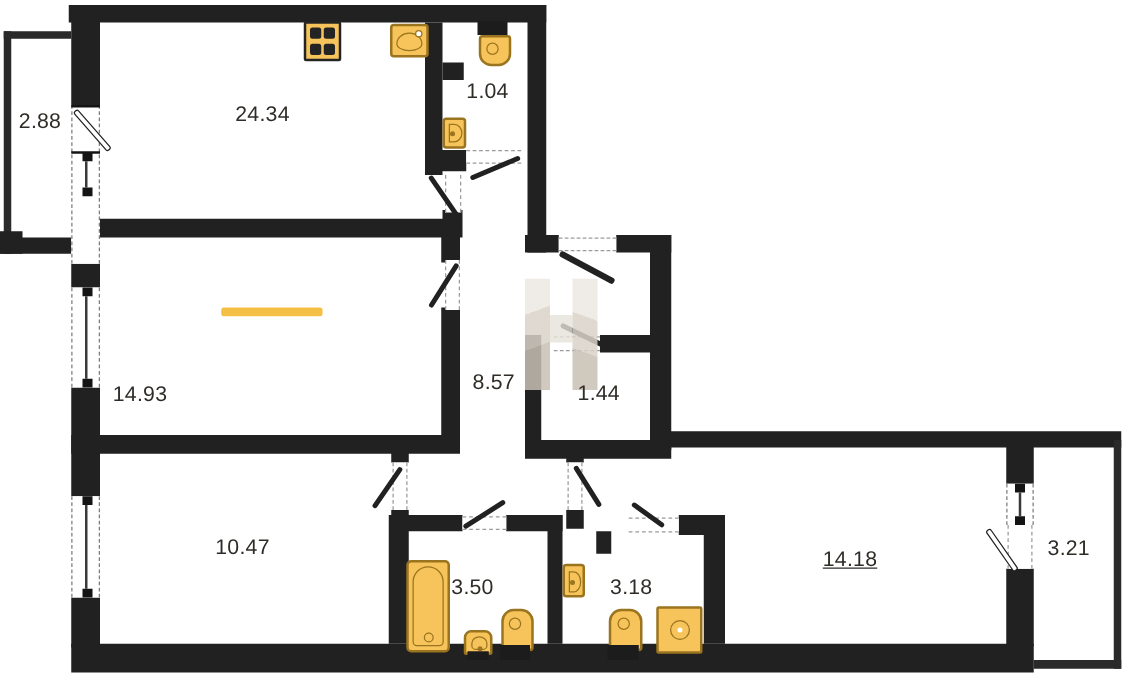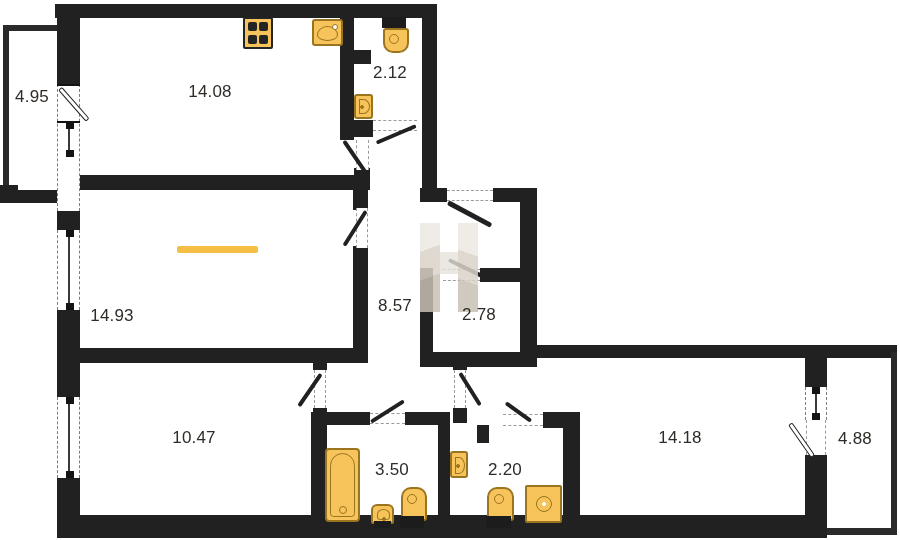--- a/index.html
+++ b/index.html
@@ -185,25 +185,25 @@
     <div class="bowl-circle" style="left:9px;top:9px;width:16px;height:16px;"></div>
     <div class="bowl-circle" style="left:15px;top:15px;width:4px;height:4px;background:#fff;border-color:#fff;"></div>
   </div>
 
   <div class="wm-bar" style="left:420px;top:223px;width:20px;height:89px;background:linear-gradient(160deg,#ECE8E2 0 30%,#D9D2C8 30% 60%,#C8C0B4 60% 100%);"></div>
   <div class="wm-bar" style="left:440px;top:252px;width:18px;height:22px;background:#E6E1D9;opacity:.8;"></div>
   <div class="wm-bar" style="left:458px;top:223px;width:20px;height:89px;background:linear-gradient(20deg,#C8C0B4 0 35%,#D9D2C8 35% 65%,#ECE8E2 65% 100%);"></div>
 
   <div class="accent-bar" style="left:177px;top:246px;width:81px;height:7px;"></div>
 
-  <div class="lbl" style="left:32px;top:97px;">4.95</div>
-  <div class="lbl" style="left:210px;top:92px;">14.08</div>
-  <div class="lbl" style="left:390px;top:73px;">2.12</div>
+  <div class="lbl" style="left:32px;top:97px;">2.88</div>
+  <div class="lbl" style="left:210px;top:92px;">24.34</div>
+  <div class="lbl" style="left:390px;top:73px;">1.04</div>
   <div class="lbl" style="left:395px;top:265px;margin-top:41px;">8.57</div>
   <div class="lbl" style="left:112px;top:316px;">14.93</div>
-  <div class="lbl" style="left:479px;top:315px;">2.78</div>
+  <div class="lbl" style="left:479px;top:315px;">1.44</div>
   <div class="lbl" style="left:194px;top:438px;">10.47</div>
-  <div class="lbl" style="left:392px;top:470px;">3.50</div>
-  <div class="lbl" style="left:505px;top:470px;">2.20</div>
-  <div class="lbl" style="left:680px;top:438px;">14.18</div>
-  <div class="lbl" style="left:855px;top:439px;">4.88</div>
+  <div class="lbl" style="left:378px;top:470px;">3.50</div>
+  <div class="lbl" style="left:505px;top:470px;">3.18</div>
+  <div class="lbl" style="left:680px;top:448px;text-decoration:underline;">14.18</div>
+  <div class="lbl" style="left:855px;top:439px;">3.21</div>
 
 </div>
 
 </body></html>

